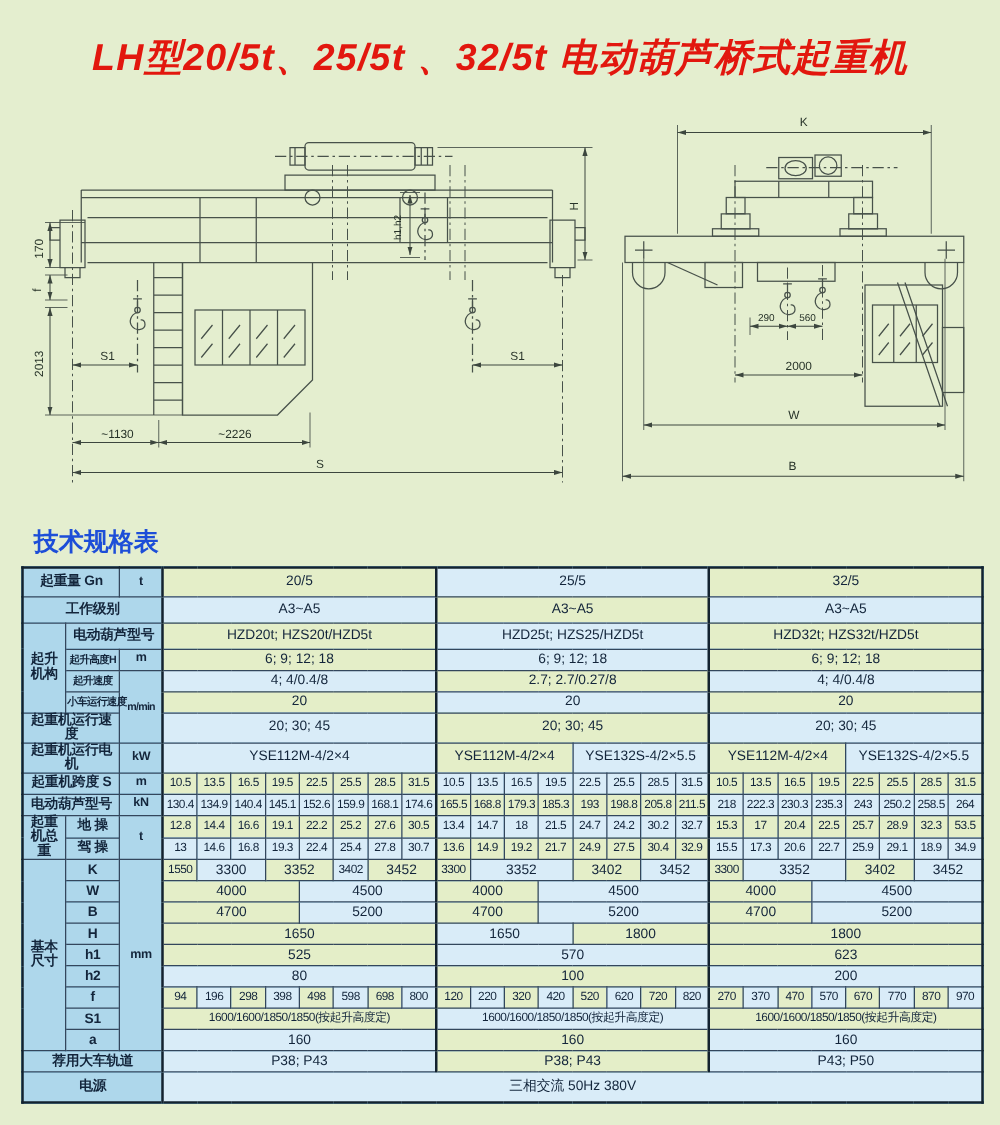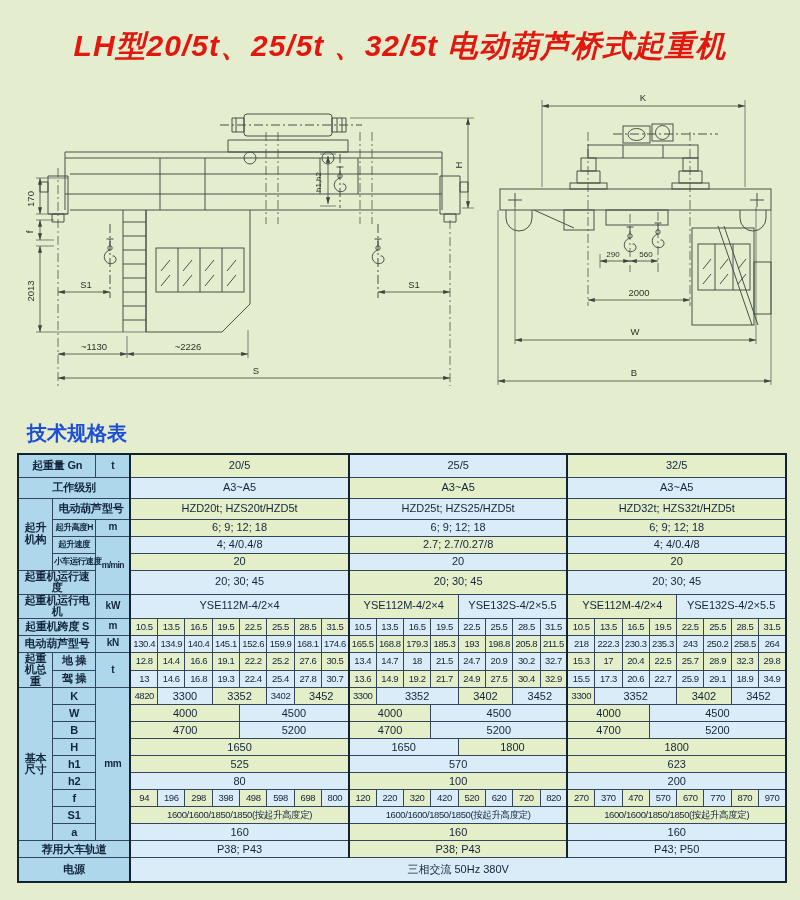--- a/index.html
+++ b/index.html
@@ -327,31 +327,31 @@
           <td class="g sm">19.1</td>
           <td class="g sm">22.2</td>
           <td class="g sm">25.2</td>
           <td class="g sm">27.6</td>
           <td class="g sm">30.5</td>
           <td class="b s sm">13.4</td>
           <td class="b sm">14.7</td>
           <td class="b sm">18</td>
           <td class="b sm">21.5</td>
           <td class="b sm">24.7</td>
-          <td class="b sm">20.9</td>
+          <td class="b sm">24.2</td>
           <td class="b sm">30.2</td>
           <td class="b sm">32.7</td>
           <td class="g s sm">15.3</td>
           <td class="g sm">17</td>
           <td class="g sm">20.4</td>
           <td class="g sm">22.5</td>
           <td class="g sm">25.7</td>
           <td class="g sm">28.9</td>
           <td class="g sm">32.3</td>
-          <td class="g sm">29.8</td>
+          <td class="g sm">53.5</td>
         </tr>
         <tr>
           <td class="h">驾 操</td>
           <td class="b s sm">13</td>
           <td class="b sm">14.6</td>
           <td class="b sm">16.8</td>
           <td class="b sm">19.3</td>
           <td class="b sm">22.4</td>
           <td class="b sm">25.4</td>
           <td class="b sm">27.8</td>
@@ -370,21 +370,21 @@
           <td class="b sm">22.7</td>
           <td class="b sm">25.9</td>
           <td class="b sm">29.1</td>
           <td class="b sm">18.9</td>
           <td class="b sm">34.9</td>
         </tr>
         <tr>
           <td rowspan="9" class="h">基本尺寸</td>
           <td class="h">K</td>
           <td rowspan="9" class="h u">mm</td>
-          <td class="g s sm">4820</td>
+          <td class="g s sm">1550</td>
           <td colspan="2" class="b">3300</td>
           <td colspan="2" class="g">3352</td>
           <td class="b sm">3402</td>
           <td colspan="2" class="g">3452</td>
           <td class="g s sm">3300</td>
           <td colspan="3" class="b">3352</td>
           <td colspan="2" class="g">3402</td>
           <td colspan="2" class="b">3452</td>
           <td class="g s sm">3300</td>
           <td colspan="3" class="b">3352</td>

